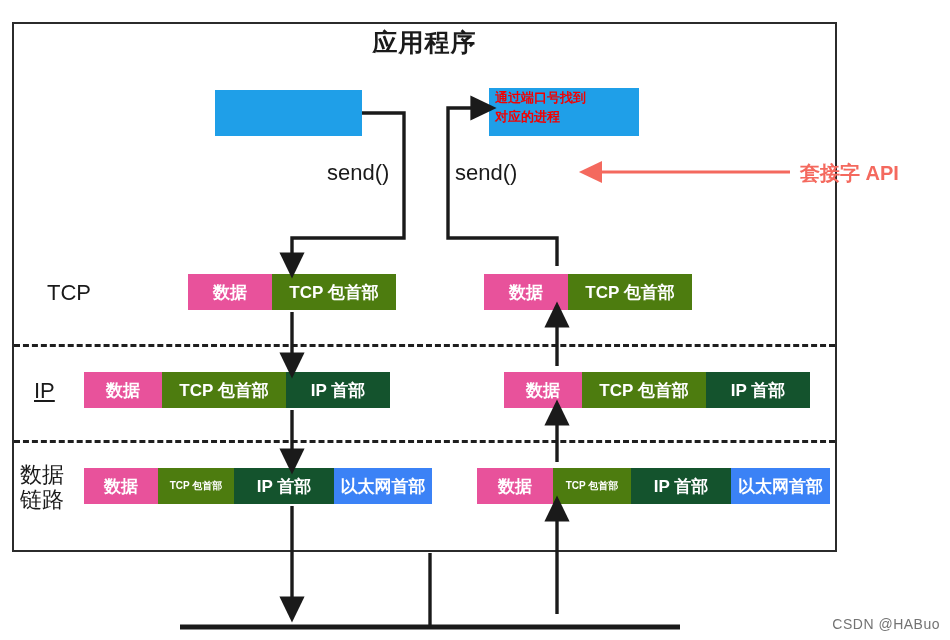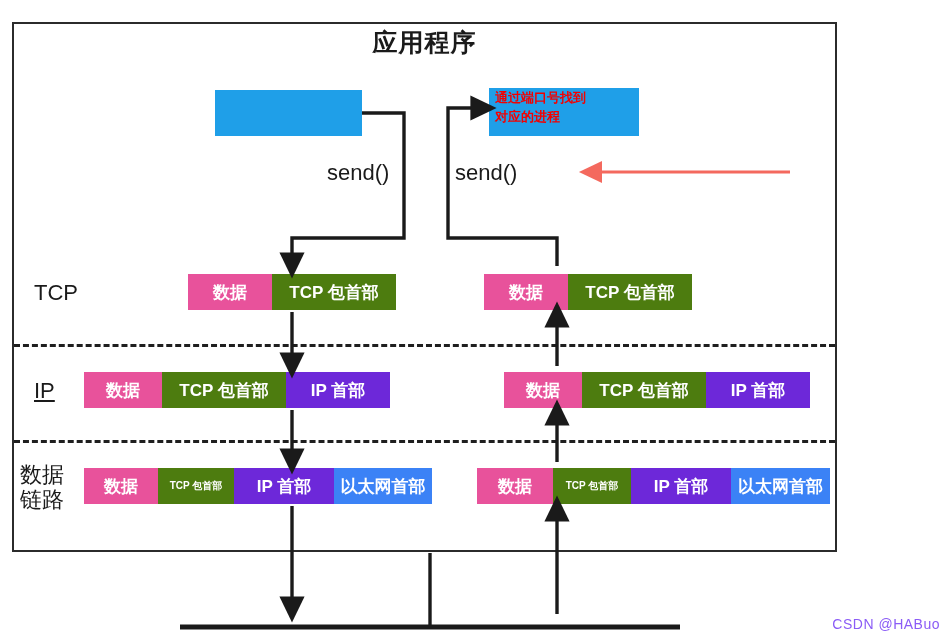--- a/index.html
+++ b/index.html
@@ -43,21 +43,21 @@
 
   
   .layer-label {
     position: absolute;
     font-size: 22px;
     color: #1a1a1a;
     font-weight: normal;
     line-height: 1.15;
     white-space: pre-line;
   }
-  .layer-label.tcp  { left: 34px; top: 280px; }
+  .layer-label.tcp  { left: 47px; top: 280px; }
   .layer-label.ip   { left: 34px; top: 378px; text-decoration: underline; }
   .layer-label.link { left: 20px; top: 462px; }
 
   
   .divider {
     position: absolute;
     left: 14px;
     width: 821px;
     height: 0;
     border-top: 3px dashed #1f1f1f;
@@ -75,21 +75,21 @@
     align-items: center;
     justify-content: center;
     color: #ffffff;
     font-size: 17px;
     font-weight: bold;
     box-sizing: border-box;
     white-space: nowrap;
   }
   .seg.data  { background: #e8529b; }
   .seg.tcp   { background: #4d7c0f; }
-  .seg.ip    { background: #6d28d9; }
+  .seg.ip    { background: #14532d; }
   .seg.eth   { background: #3b82f6; }
   .seg.small { font-size: 10px; }
 
   
   .blue-box {
     position: absolute;
     background: #1f9fe8;
     box-sizing: border-box;
   }
   .callout-text {
@@ -115,21 +115,21 @@
     font-size: 20px;
     font-weight: bold;
     white-space: nowrap;
   }
 
   
   .watermark {
     position: absolute;
     right: 10px;
     bottom: 8px;
-    color: #8b5cf6;
+    color: #737373;
     font-size: 14px;
     letter-spacing: 0.5px;
   }
 
   svg.overlay {
     position: absolute;
     left: 0;
     top: 0;
     width: 950px;
     height: 640px;
@@ -155,20 +155,21 @@
   <div class="blue-box" style="left:215px; top:90px; width:147px; height:46px;"></div>
 
   <div class="blue-box" style="left:489px; top:88px; width:150px; height:48px;">
     <div class="callout-text">通过端口号找到
 对应的进程</div>
   </div>
 
   <div class="call-label" style="left:327px; top:160px;">send()</div>
   <div class="call-label" style="left:455px; top:160px;">send()</div>
 
+  <div class="api-note" style="left:800px; top:160px;">套接字 API</div>
 
   <div class="stack" style="left:188px; top:274px; width:208px;">
     <div class="seg data" style="width:84px;">数据</div>
     <div class="seg tcp" style="width:124px;">TCP 包首部</div>
   </div>
 
   <div class="stack" style="left:84px; top:372px; width:306px;">
     <div class="seg data" style="width:78px;">数据</div>
     <div class="seg tcp" style="width:124px;">TCP 包首部</div>
     <div class="seg ip" style="width:104px;">IP 首部</div>

